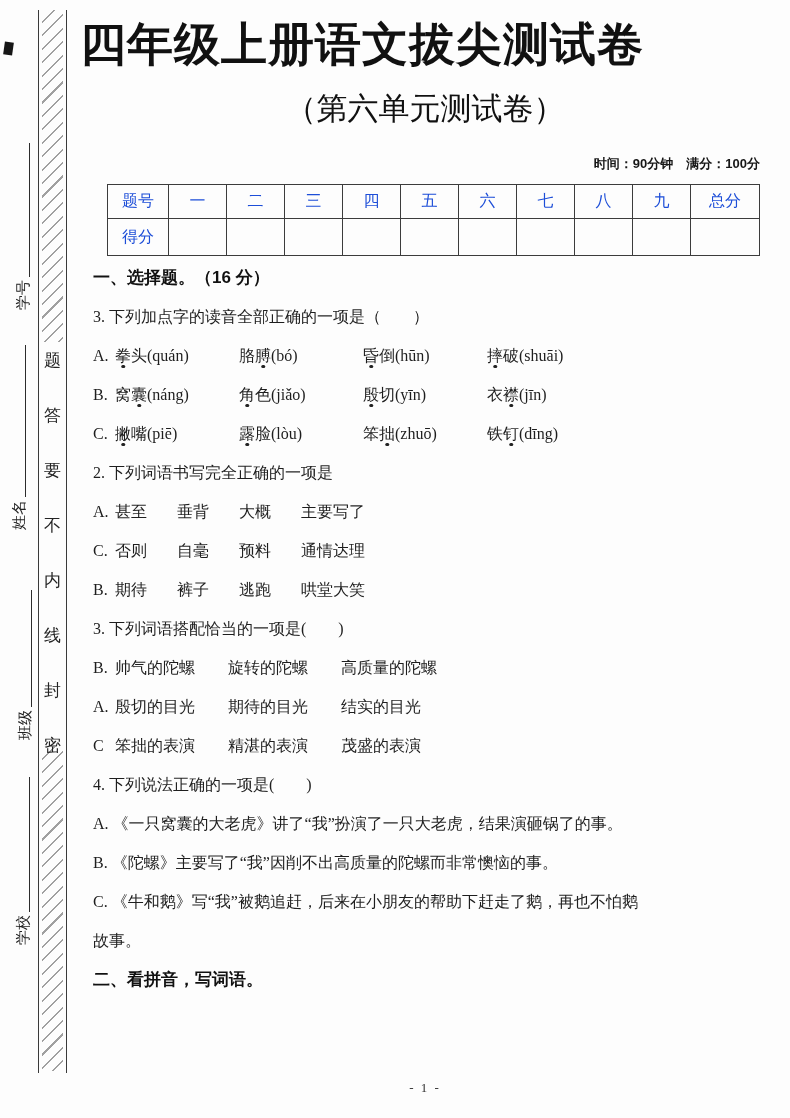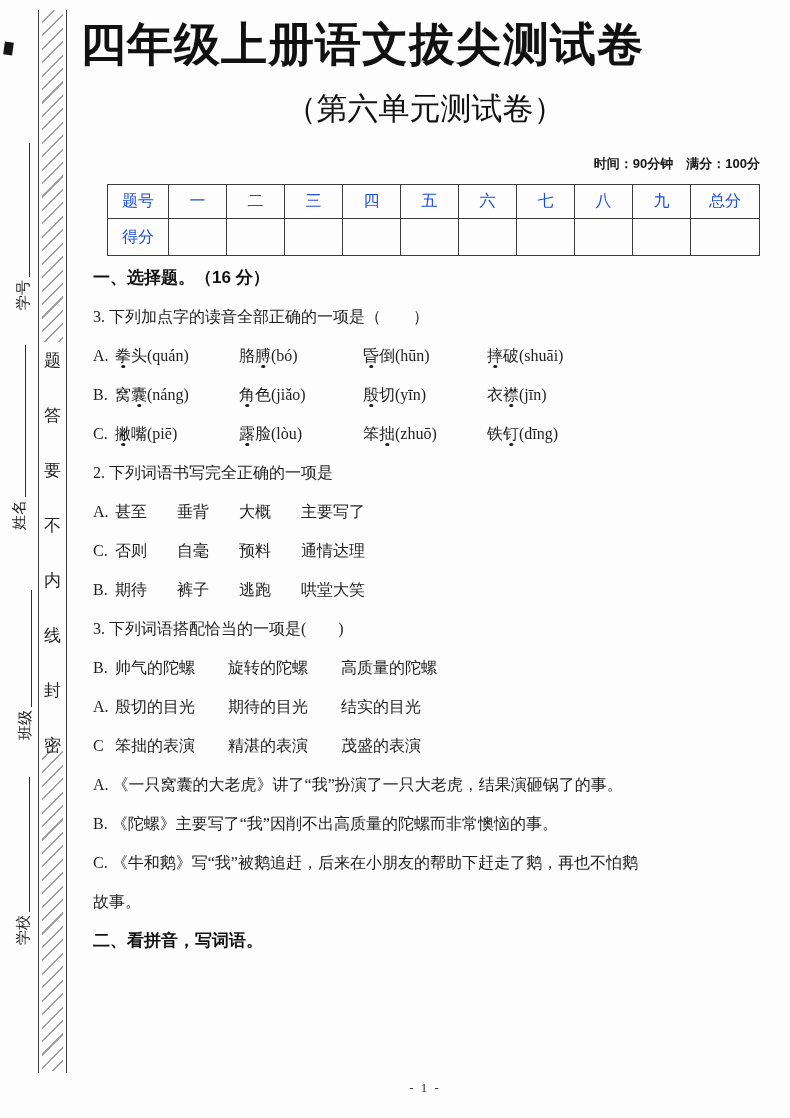--- a/index.html
+++ b/index.html
@@ -141,20 +141,21 @@
     <div class="line q1"><span class="opt-label">B.</span><span class="opt-item"><span>窝</span><span class="dot-char">囊</span><span class="pinyin">(náng)</span></span><span class="opt-item"><span class="dot-char">角</span><span>色</span><span class="pinyin">(jiǎo)</span></span><span class="opt-item"><span class="dot-char">殷</span><span>切</span><span class="pinyin">(yīn)</span></span><span class="opt-item"><span>衣</span><span class="dot-char">襟</span><span class="pinyin">(jīn)</span></span></div>
     <div class="line q1"><span class="opt-label">C.</span><span class="opt-item"><span class="dot-char">撇</span><span>嘴</span><span class="pinyin">(piē)</span></span><span class="opt-item"><span class="dot-char">露</span><span>脸</span><span class="pinyin">(lòu)</span></span><span class="opt-item"><span>笨</span><span class="dot-char">拙</span><span class="pinyin">(zhuō)</span></span><span class="opt-item"><span>铁</span><span class="dot-char">钉</span><span class="pinyin">(dīng)</span></span></div>
     <div class="line">2. 下列词语书写完全正确的一项是</div>
     <div class="line q2"><span class="opt-label">A.</span><span class="opt-item">甚至</span><span class="opt-item">垂背</span><span class="opt-item">大概</span><span class="opt-item">主要写了</span></div>
     <div class="line q2"><span class="opt-label">C.</span><span class="opt-item">否则</span><span class="opt-item">自毫</span><span class="opt-item">预料</span><span class="opt-item">通情达理</span></div>
     <div class="line q2"><span class="opt-label">B.</span><span class="opt-item">期待</span><span class="opt-item">裤子</span><span class="opt-item">逃跑</span><span class="opt-item">哄堂大笑</span></div>
     <div class="line">3. 下列词语搭配恰当的一项是(　　)</div>
     <div class="line q3"><span class="opt-label">B.</span><span class="opt-item">帅气的陀螺</span><span class="opt-item">旋转的陀螺</span><span class="opt-item">高质量的陀螺</span></div>
     <div class="line q3"><span class="opt-label">A.</span><span class="opt-item">殷切的目光</span><span class="opt-item">期待的目光</span><span class="opt-item">结实的目光</span></div>
     <div class="line q3"><span class="opt-label">C</span><span class="opt-item">笨拙的表演</span><span class="opt-item">精湛的表演</span><span class="opt-item">茂盛的表演</span></div>
+    <div class="line">4. 下列说法正确的一项是(　　)</div>
     <div class="line">A. 《一只窝囊的大老虎》讲了“我”扮演了一只大老虎，结果演砸锅了的事。</div>
     <div class="line">B. 《陀螺》主要写了“我”因削不出高质量的陀螺而非常懊恼的事。</div>
     <div class="line">C. 《牛和鹅》写“我”被鹅追赶，后来在小朋友的帮助下赶走了鹅，再也不怕鹅</div>
     <div class="line">故事。</div>
     <div class="line sec-head">二、看拼音，写词语。</div>
   </div>
 
   <div class="pageno">- 1 -</div>
 </div>
 

